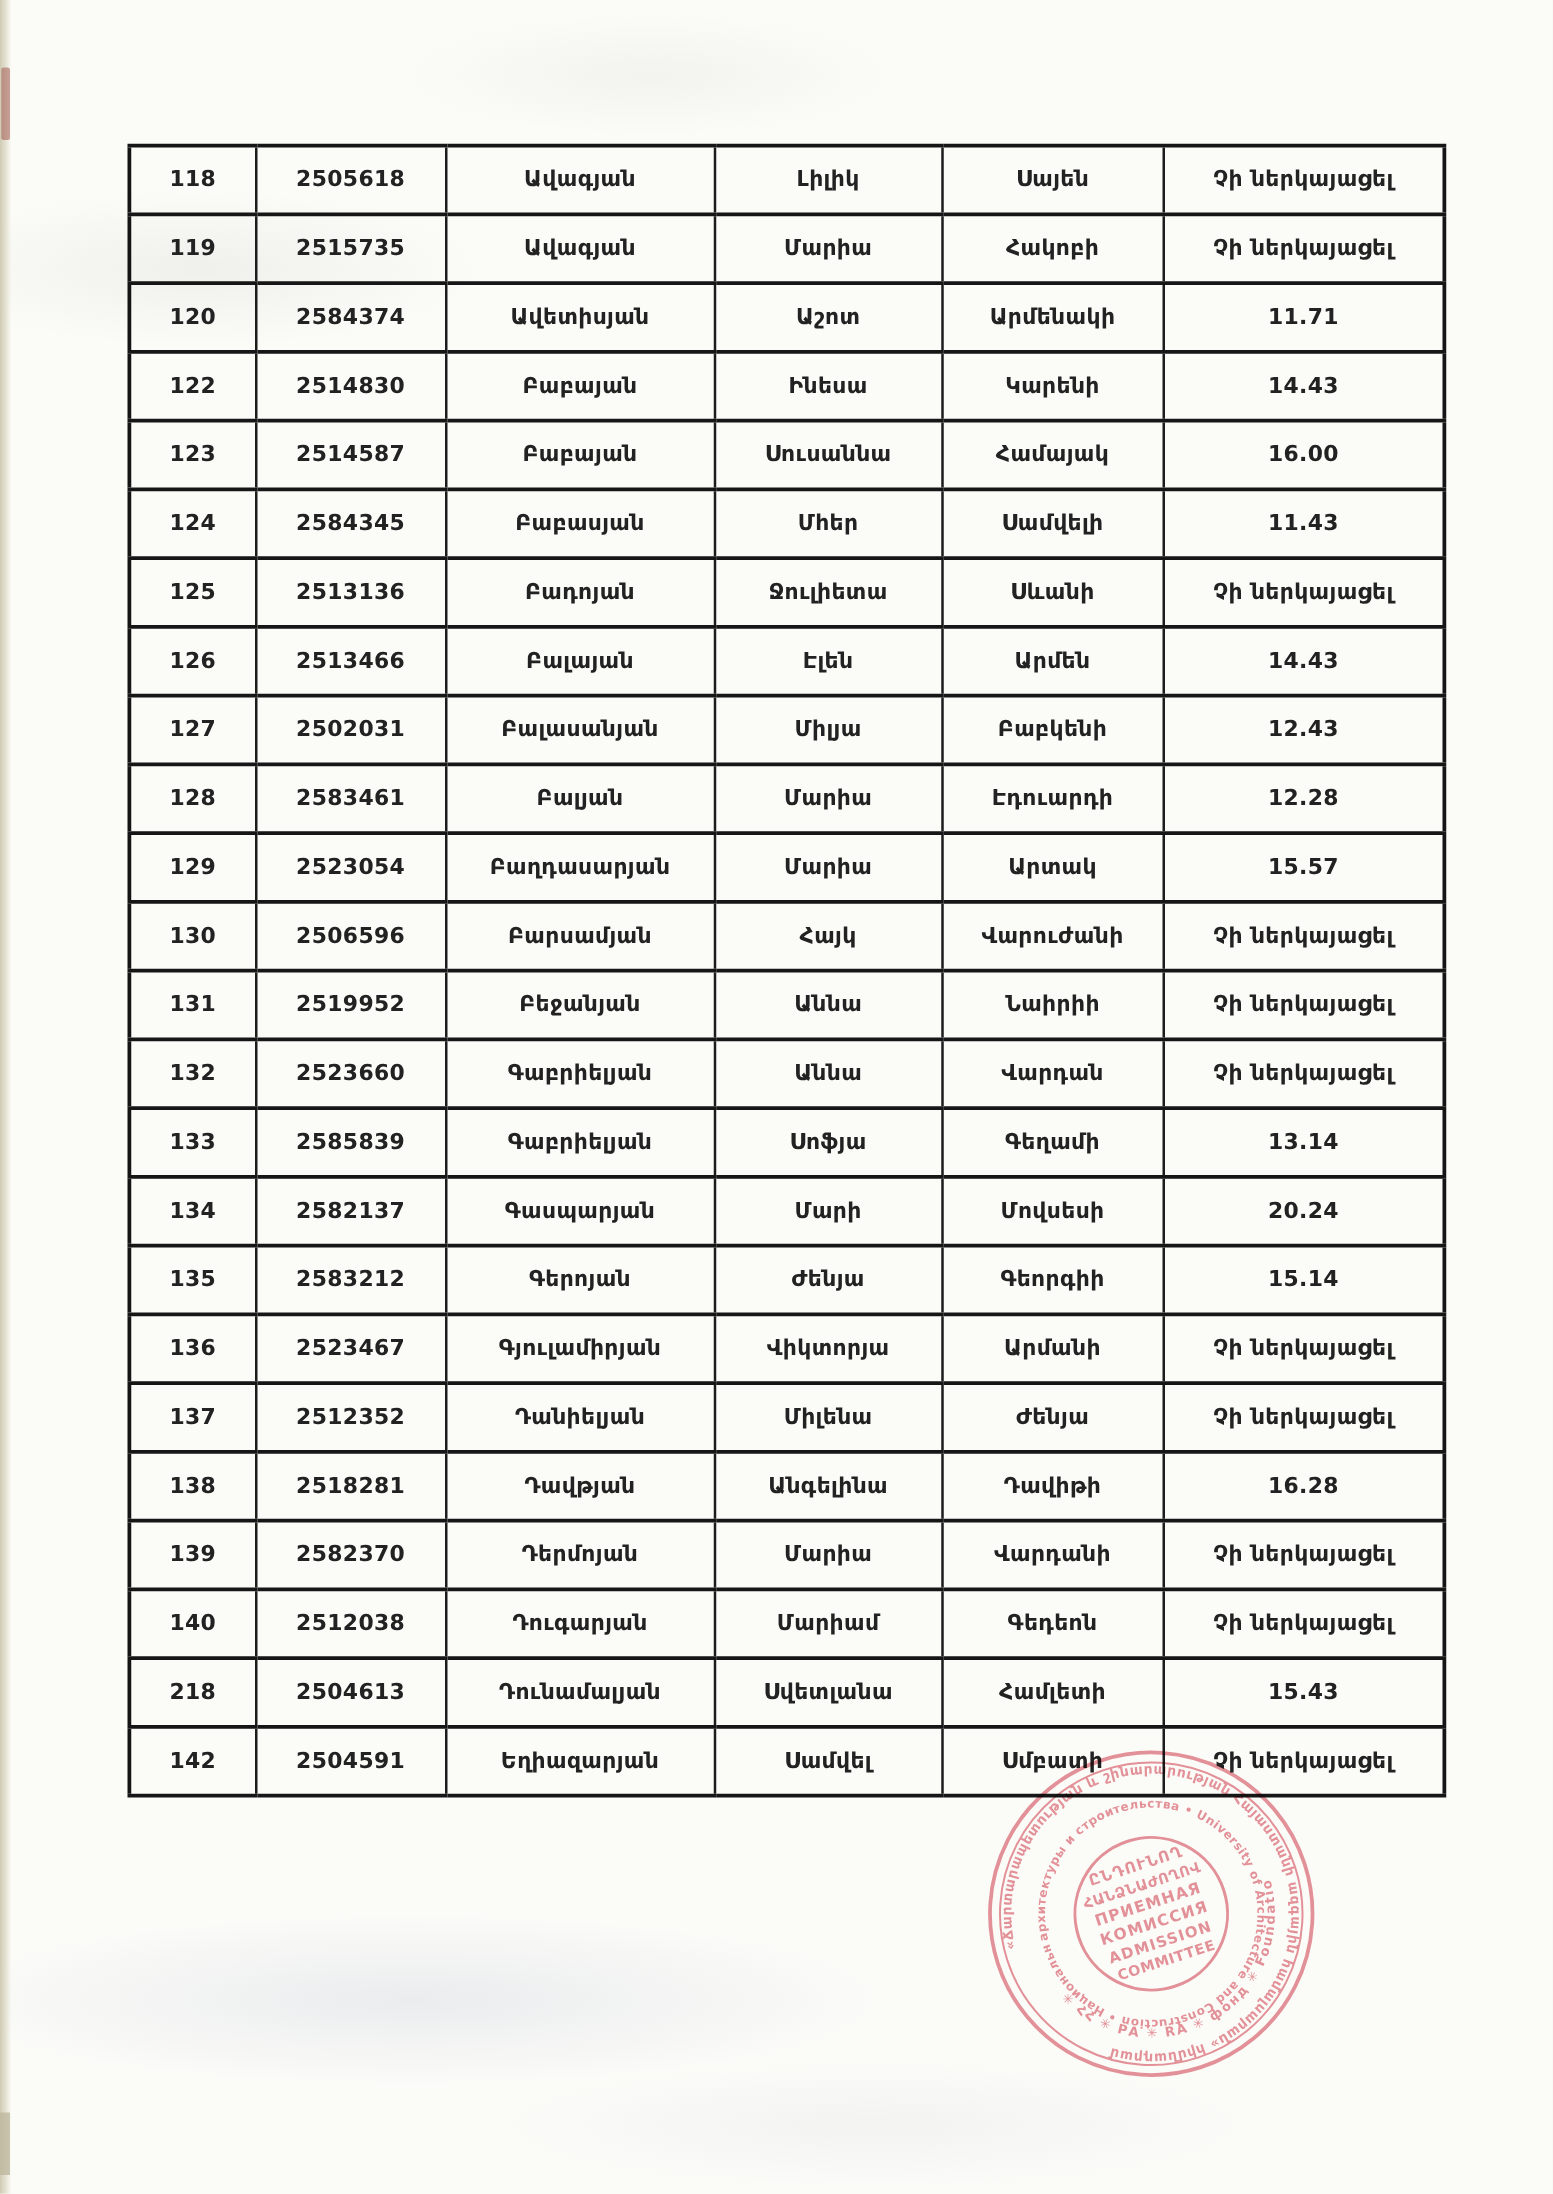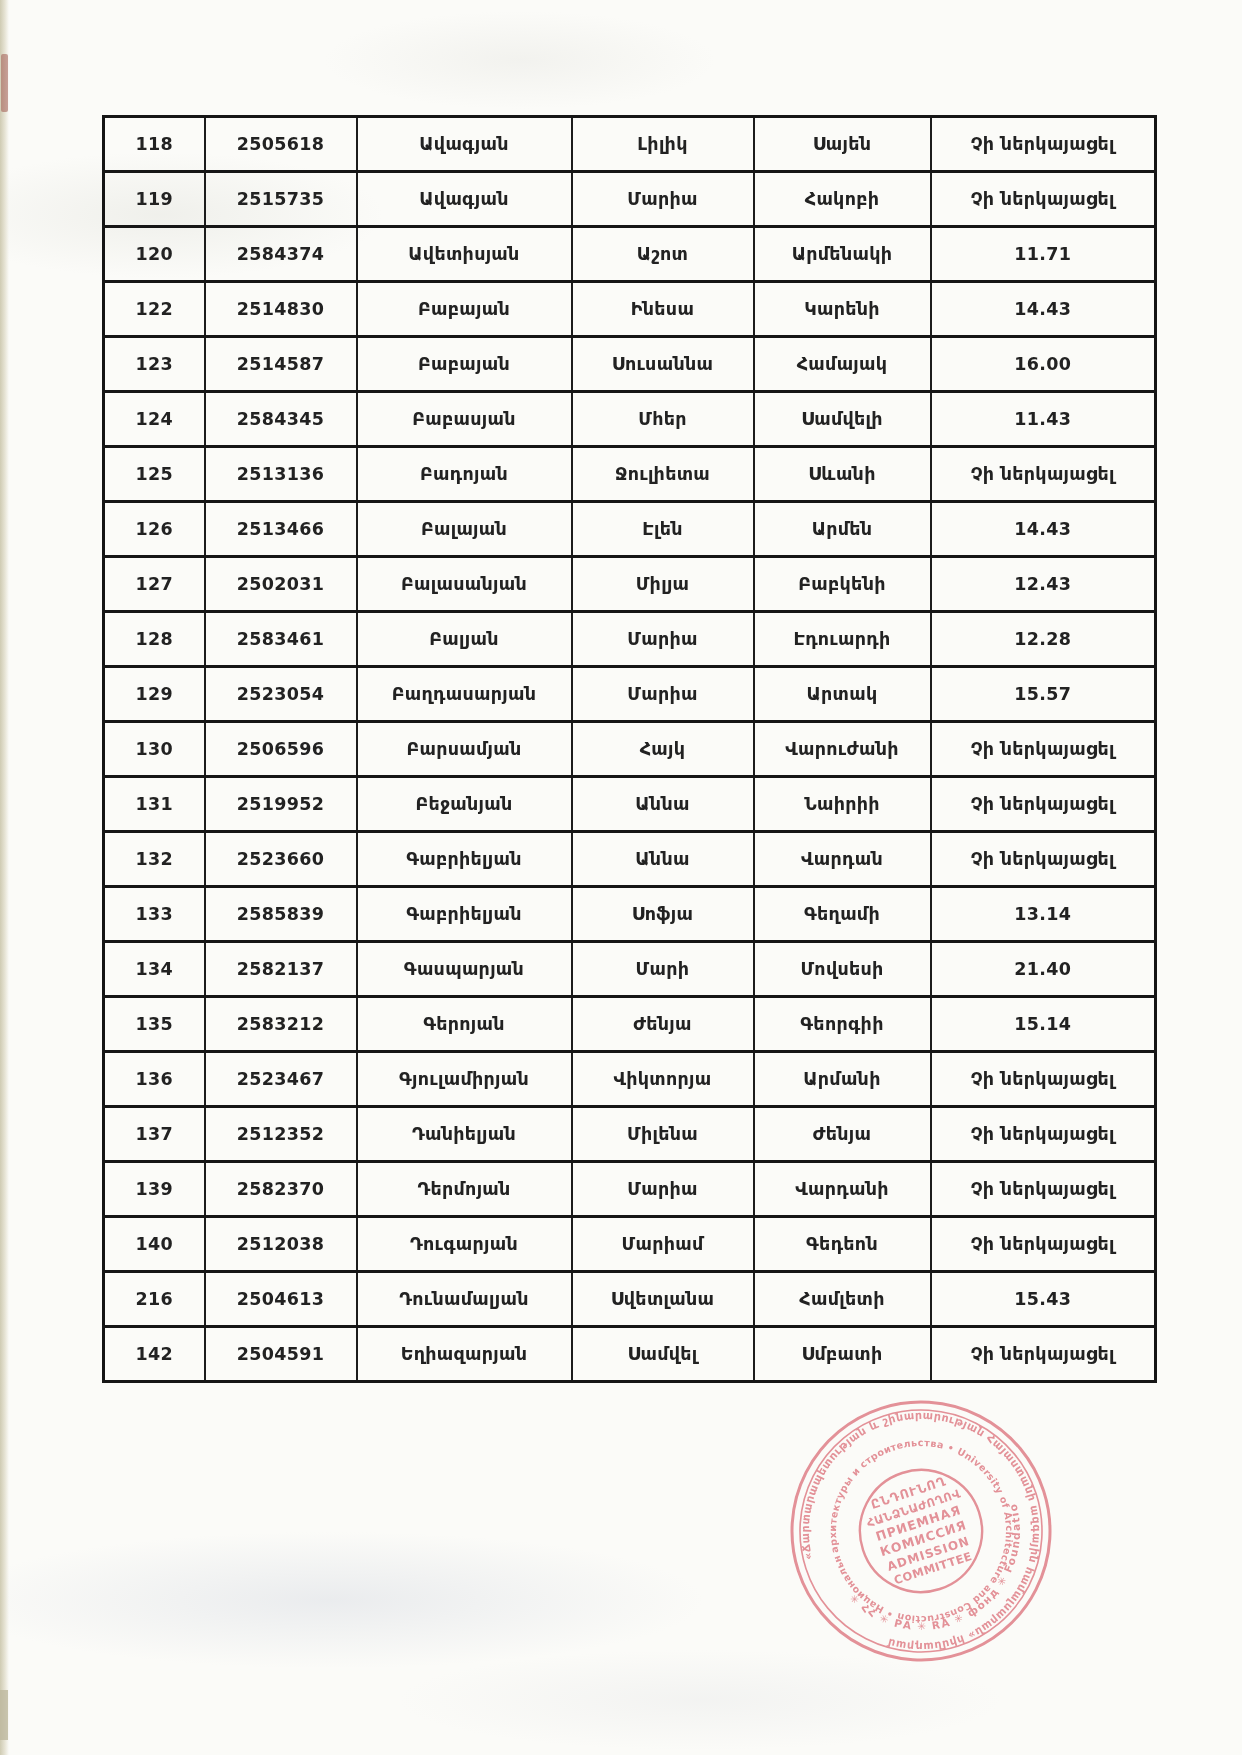--- a/index.html
+++ b/index.html
@@ -192,21 +192,21 @@
           <td>Սոֆյա</td>
           <td>Գեղամի</td>
           <td>13.14</td>
         </tr>
         <tr>
           <td>134</td>
           <td>2582137</td>
           <td>Գասպարյան</td>
           <td>Մարի</td>
           <td>Մովսեսի</td>
-          <td>21.40</td>
+          <td>20.24</td>
         </tr>
         <tr>
           <td>135</td>
           <td>2583212</td>
           <td>Գերոյան</td>
           <td>Ժենյա</td>
           <td>Գեորգիի</td>
           <td>15.14</td>
         </tr>
         <tr>
@@ -219,37 +219,45 @@
         </tr>
         <tr>
           <td>137</td>
           <td>2512352</td>
           <td>Դանիելյան</td>
           <td>Միլենա</td>
           <td>Ժենյա</td>
           <td>Չի ներկայացել</td>
         </tr>
         <tr>
+          <td>138</td>
+          <td>2518281</td>
+          <td>Դավթյան</td>
+          <td>Անգելինա</td>
+          <td>Դավիթի</td>
+          <td>16.28</td>
+        </tr>
+        <tr>
           <td>139</td>
           <td>2582370</td>
           <td>Դերմոյան</td>
           <td>Մարիա</td>
           <td>Վարդանի</td>
           <td>Չի ներկայացել</td>
         </tr>
         <tr>
           <td>140</td>
           <td>2512038</td>
           <td>Դուգարյան</td>
           <td>Մարիամ</td>
           <td>Գեդեոն</td>
           <td>Չի ներկայացել</td>
         </tr>
         <tr>
-          <td>216</td>
+          <td>218</td>
           <td>2504613</td>
           <td>Դունամալյան</td>
           <td>Սվետլանա</td>
           <td>Համլետի</td>
           <td>15.43</td>
         </tr>
         <tr>
           <td>142</td>
           <td>2504591</td>
           <td>Եղիազարյան</td>

